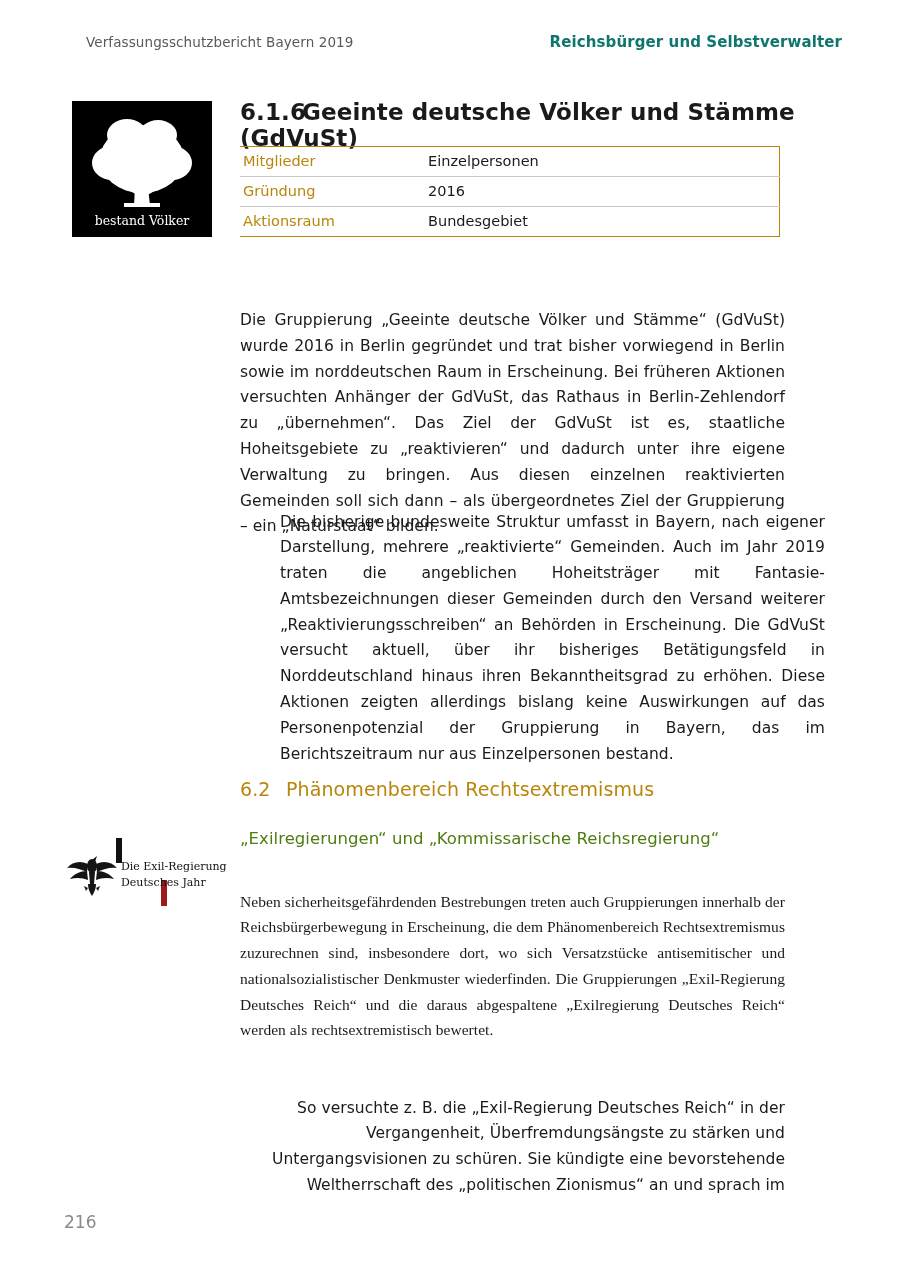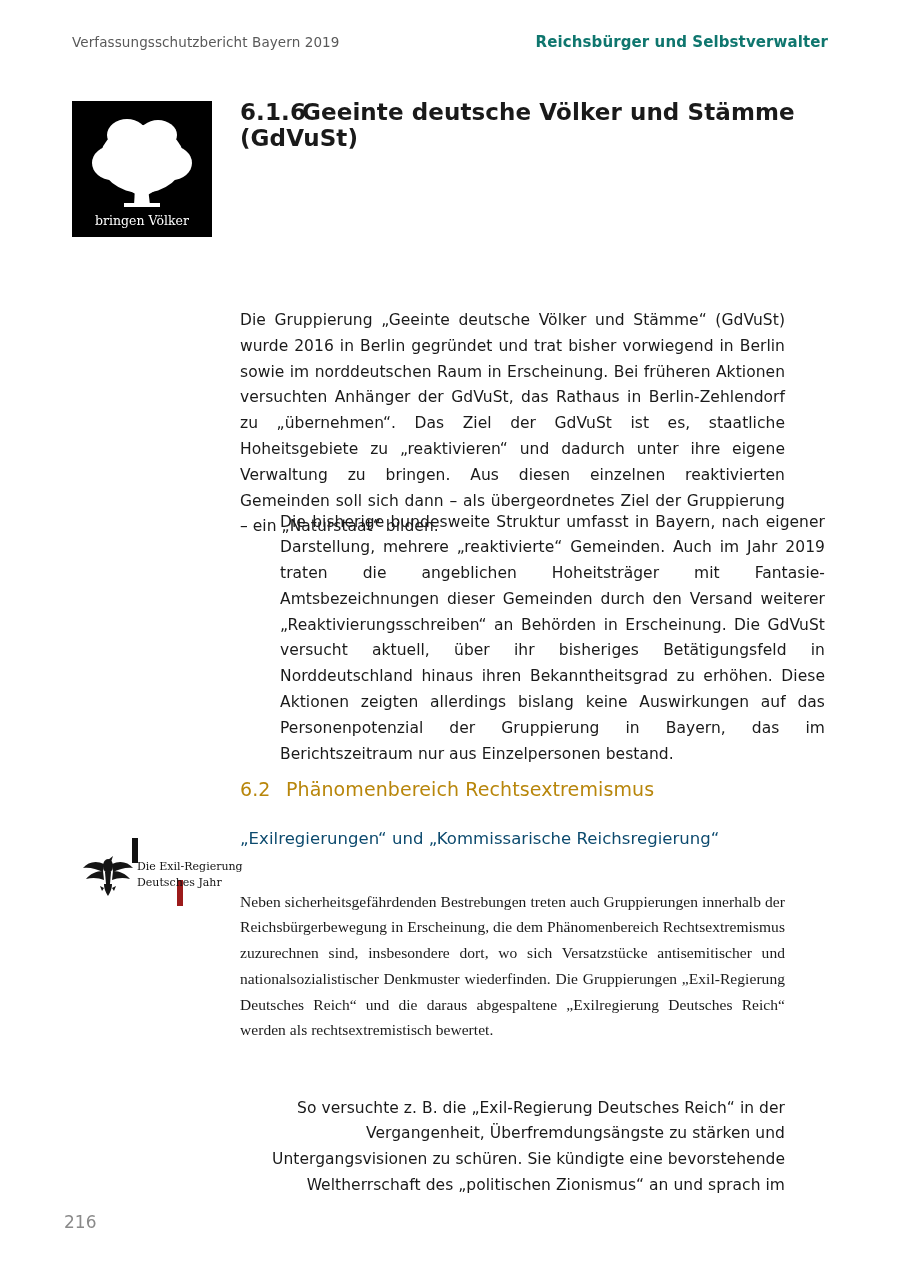--- a/index.html
+++ b/index.html
@@ -18,21 +18,21 @@
   .page {
     position: relative;
     width: 900px;
     height: 1276px;
     box-sizing: border-box;
   }
 
   
   .header {
     position: absolute;
-    left: 72px;
+    left: 86px;
     top: 33px;
     width: 756px;
     display: flex;
     justify-content: space-between;
     align-items: baseline;
     text-align: right;
   }
   .header-left {
     font-size: 13.5px;
     color: #595959;
@@ -144,31 +144,31 @@
     width: 46px;
   }
 
   
   .sub-heading {
     position: absolute;
     left: 240px;
     top: 829px;
     width: 560px;
     font-size: 16.5px;
-    color: #0c4a6e;
+    color: #4d7c0f;
     letter-spacing: 0.05px;
   }
 
   #para-3 { top: 873px; font-family: Liberation Serif, serif; }
   #para-4 { top: 1080px; }
 
   
   .logo-exil {
     position: absolute;
-    left: 80px;
+    left: 64px;
     top: 836px;
     width: 150px;
     height: 75px;
   }
   .logo-exil .bar-top {
     position: absolute;
     left: 52px;
     top: 2px;
     width: 6px;
     height: 25px;
@@ -233,27 +233,43 @@
         <ellipse cx="40" cy="62" rx="20" ry="17"></ellipse>
         <ellipse cx="100" cy="62" rx="20" ry="17"></ellipse>
         <ellipse cx="55" cy="34" rx="20" ry="16"></ellipse>
         <ellipse cx="86" cy="34" rx="19" ry="15"></ellipse>
         <path d="M64 70 L62 104 L78 104 L74 70 Z"></path>
         <path d="M66 88 L46 78 L48 84 L67 95 Z"></path>
         <path d="M74 88 L96 76 L94 83 L74 95 Z"></path>
         <rect x="52" y="102" width="36" height="4"></rect>
       </g>
     </svg>
-    <div class="caption">bringen Völker</div>
+    <div class="caption">bestand Völker</div>
   </div>
 
   <div class="sec-heading">
     <span class="num">6.1.6</span><span>Geeinte deutsche Völker und Stämme (GdVuSt)</span>
   </div>
 
+  <table class="info-table">
+    <tbody>
+        <tr>
+      <td class="label">Mitglieder</td>
+      <td class="value">Einzelpersonen</td>
+    </tr>
+    <tr>
+      <td class="label">Gründung</td>
+      <td class="value">2016</td>
+    </tr>
+    <tr>
+      <td class="label">Aktionsraum</td>
+      <td class="value">Bundesgebiet</td>
+    </tr>
+  </tbody>
+    </table>
 
   <p class="para" id="para-1">Die Gruppierung „Geeinte deutsche Völker und Stämme“ (GdVuSt) wurde 2016 in Berlin gegründet und trat bisher vorwiegend in Berlin sowie im norddeutschen Raum in Erscheinung. Bei früheren Aktionen versuchten Anhänger der GdVuSt, das Rathaus in Berlin-Zehlendorf zu „übernehmen“. Das Ziel der GdVuSt ist es, staatliche Hoheitsgebiete zu „reaktivieren“ und dadurch unter ihre eigene Verwaltung zu bringen. Aus diesen einzelnen reaktivierten Gemeinden soll sich dann – als übergeordnetes Ziel der Gruppierung – ein „Naturstaat“ bilden.</p>
   <p class="para" id="para-2">Die bisherige bundesweite Struktur umfasst in Bayern, nach eigener Darstellung, mehrere „reaktivierte“ Gemeinden. Auch im Jahr 2019 traten die angeblichen Hoheitsträger mit Fantasie-Amtsbezeichnungen dieser Gemeinden durch den Versand weiterer „Reaktivierungsschreiben“ an Behörden in Erscheinung. Die GdVuSt versucht aktuell, über ihr bisheriges Betätigungsfeld in Norddeutschland hinaus ihren Bekanntheitsgrad zu erhöhen. Diese Aktionen zeigten allerdings bislang keine Auswirkungen auf das Personenpotenzial der Gruppierung in Bayern, das im Berichtszeitraum nur aus Einzelpersonen bestand.</p>
 
   <div class="chapter-heading">
     <span class="num">6.2</span><span>Phänomenbereich Rechtsextremismus</span>
   </div>
 
   <div class="sub-heading">„Exilregierungen“ und „Kommissarische Reichsregierung“</div>
 

